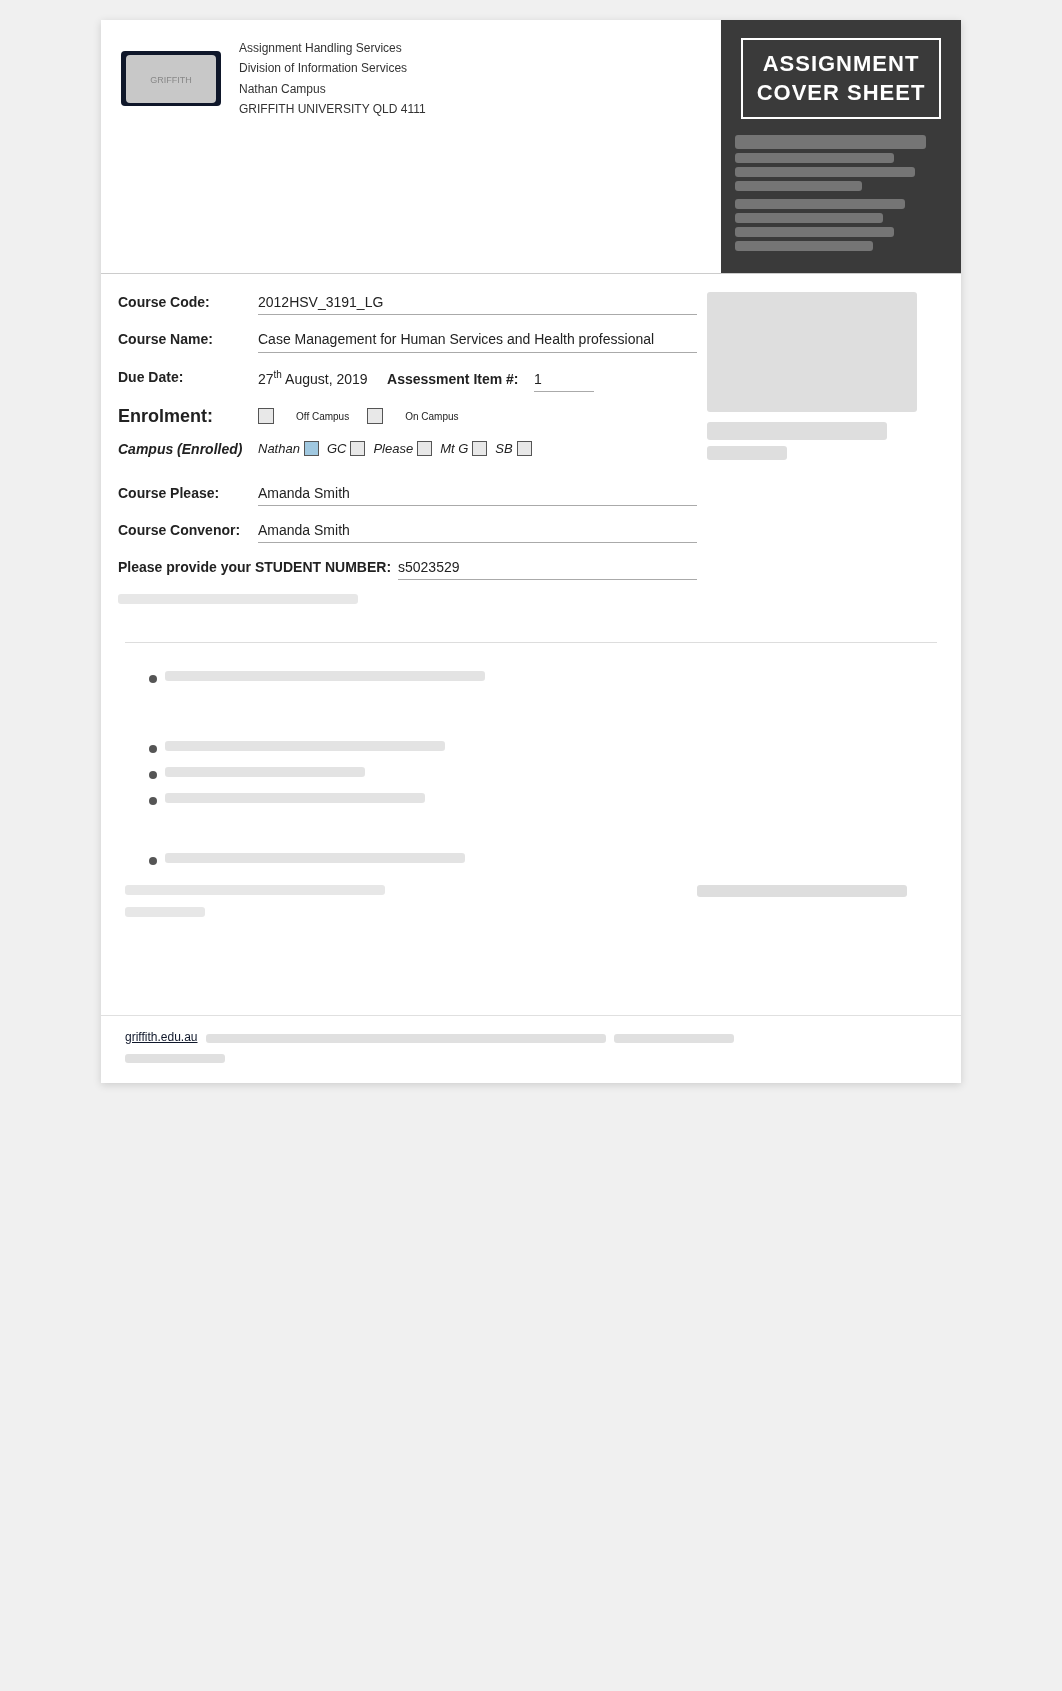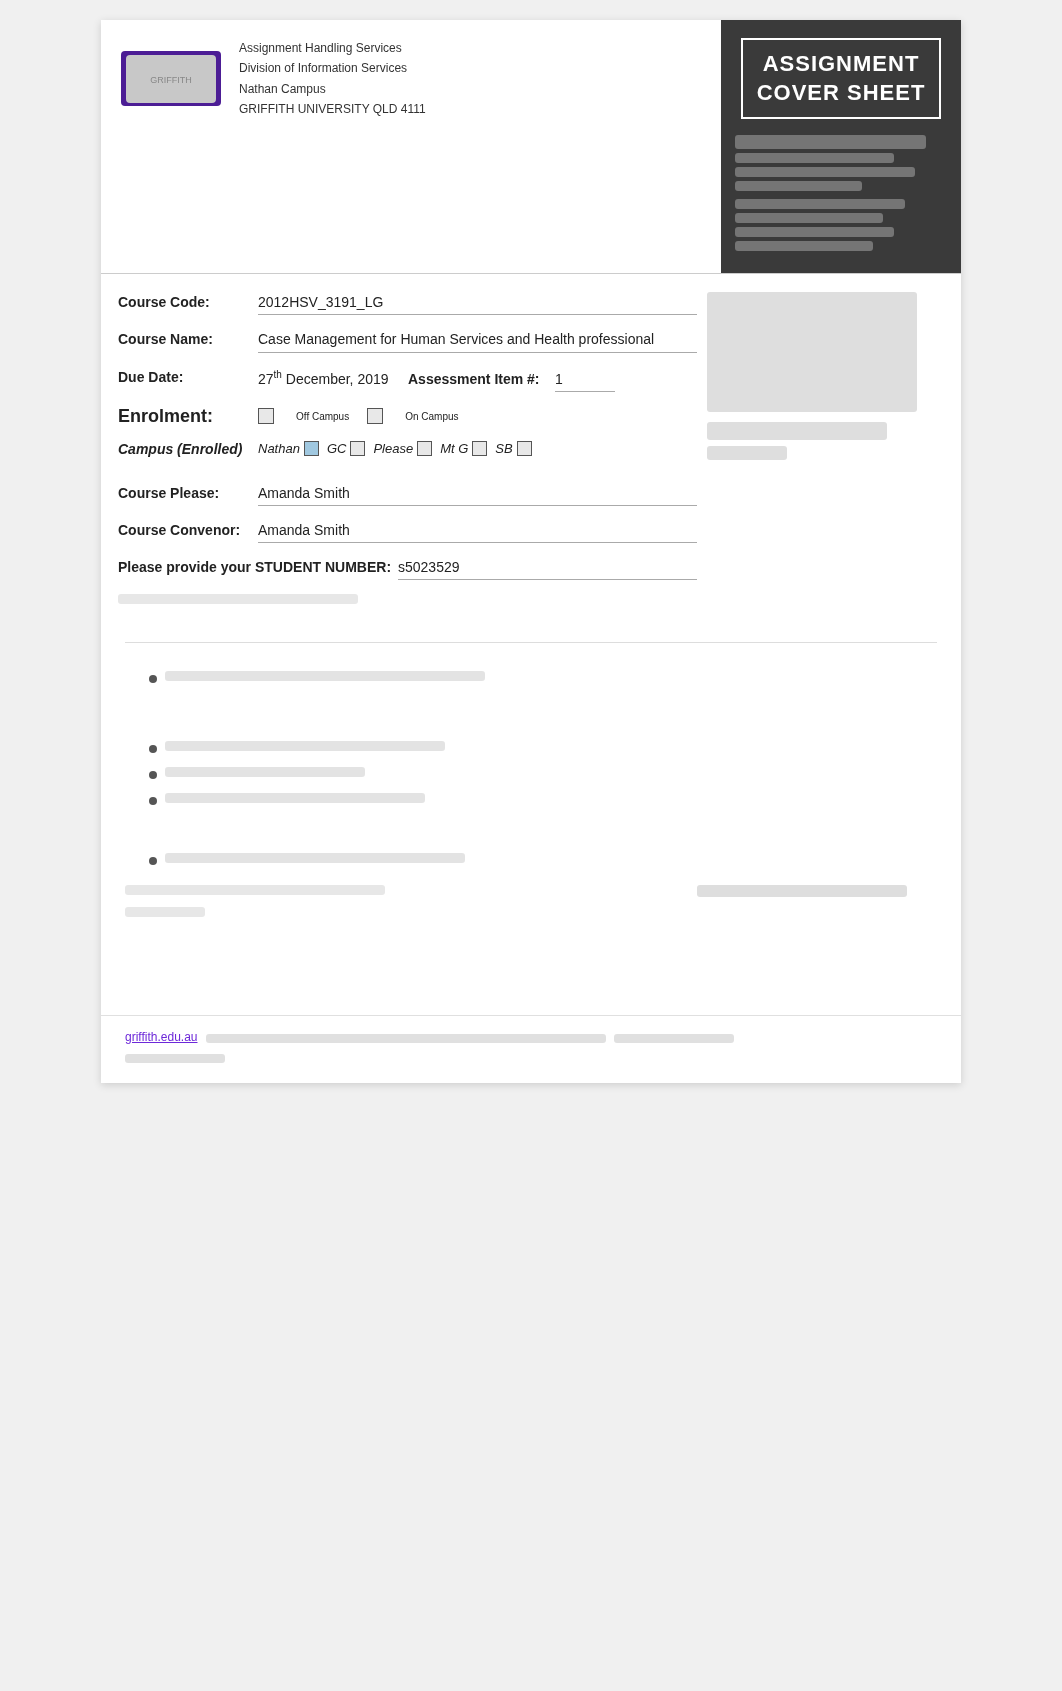--- a/index.html
+++ b/index.html
@@ -28,21 +28,21 @@
       padding: 18px 20px 12px 20px;
     }
     .logo-area {
       display: flex;
       align-items: center;
       margin-bottom: 8px;
     }
     .logo-placeholder {
       width: 100px;
       height: 55px;
-      background: #4c1d95;
+      background: #0f172a;
       border-radius: 4px;
       margin-right: 18px;
       display: flex;
       align-items: center;
       justify-content: center;
       color: #888;
       font-size: 11px;
     }
     .university-info {
       font-size: 12px;
@@ -216,21 +216,21 @@
       background: #c8c8c8;
       height: 10px;
       border-radius: 3px;
       opacity: 0.5;
     }
     .bottom-footer {
       padding: 14px 24px 20px 24px;
       border-top: 1px solid #e0e0e0;
     }
     .bottom-footer-link {
-      color: #6d28d9;
+      color: #0f172a;
       text-decoration: underline;
       font-size: 12px;
     }
     .bottom-footer-blurred {
       background: #bbb;
       height: 9px;
       border-radius: 3px;
       opacity: 0.45;
       margin-top: 4px;
     }
@@ -289,21 +289,21 @@
       </div>
 
       <div class="form-row" style="margin-bottom:14px;">
         <span class="form-label">Course Name:</span>
         <span class="form-value" style="border-bottom:1px solid #aaa; padding-bottom:2px;">Case Management for Human Services and Health professional</span>
       </div>
 
       <div class="form-row">
         <span class="form-label">Due Date:</span>
         <span class="form-value">
-          <span>27</span><span class="superscript">th</span><span> December, 2019</span>
+          <span>27</span><span class="superscript">th</span><span> August, 2019</span>
           &nbsp;&nbsp;&nbsp;
           <span style="font-weight:bold;">Assessment Item #:</span>
           &nbsp;&nbsp;
           <span class="underline-value" style="min-width:60px;">1</span>
         </span>
       </div>
 
       <div class="enrolment-row">
         <span class="enrolment-label">Enrolment:</span>
         <div class="enrolment-options">

